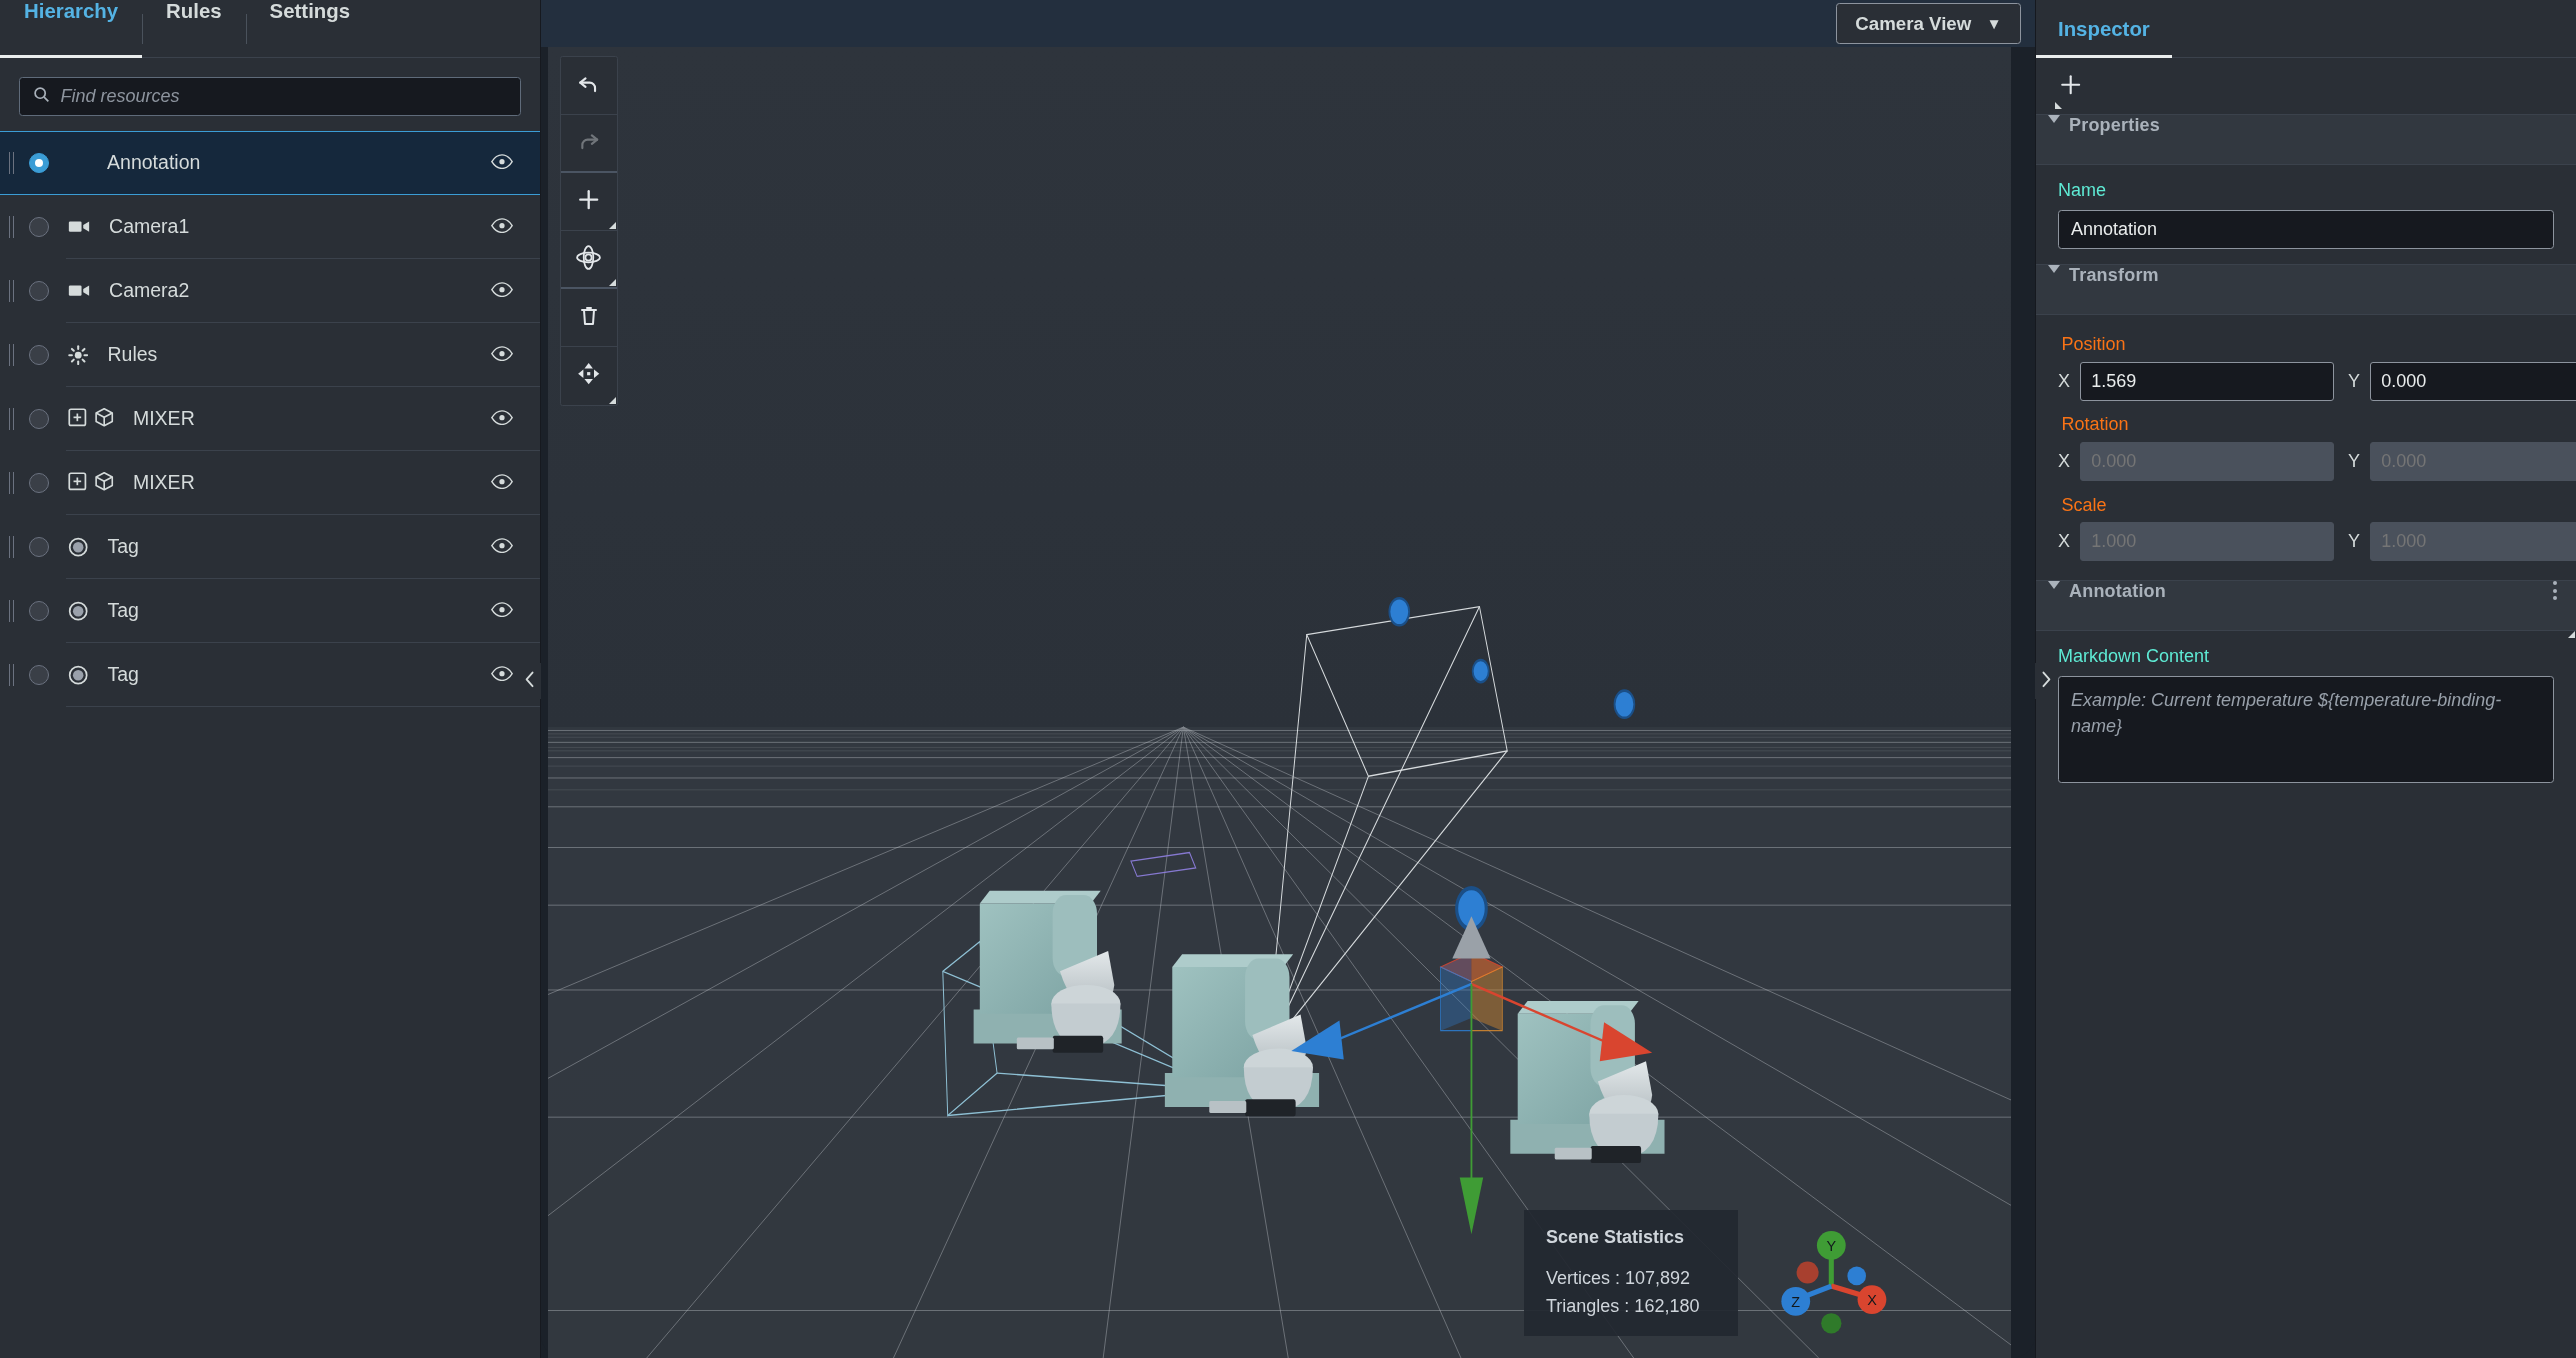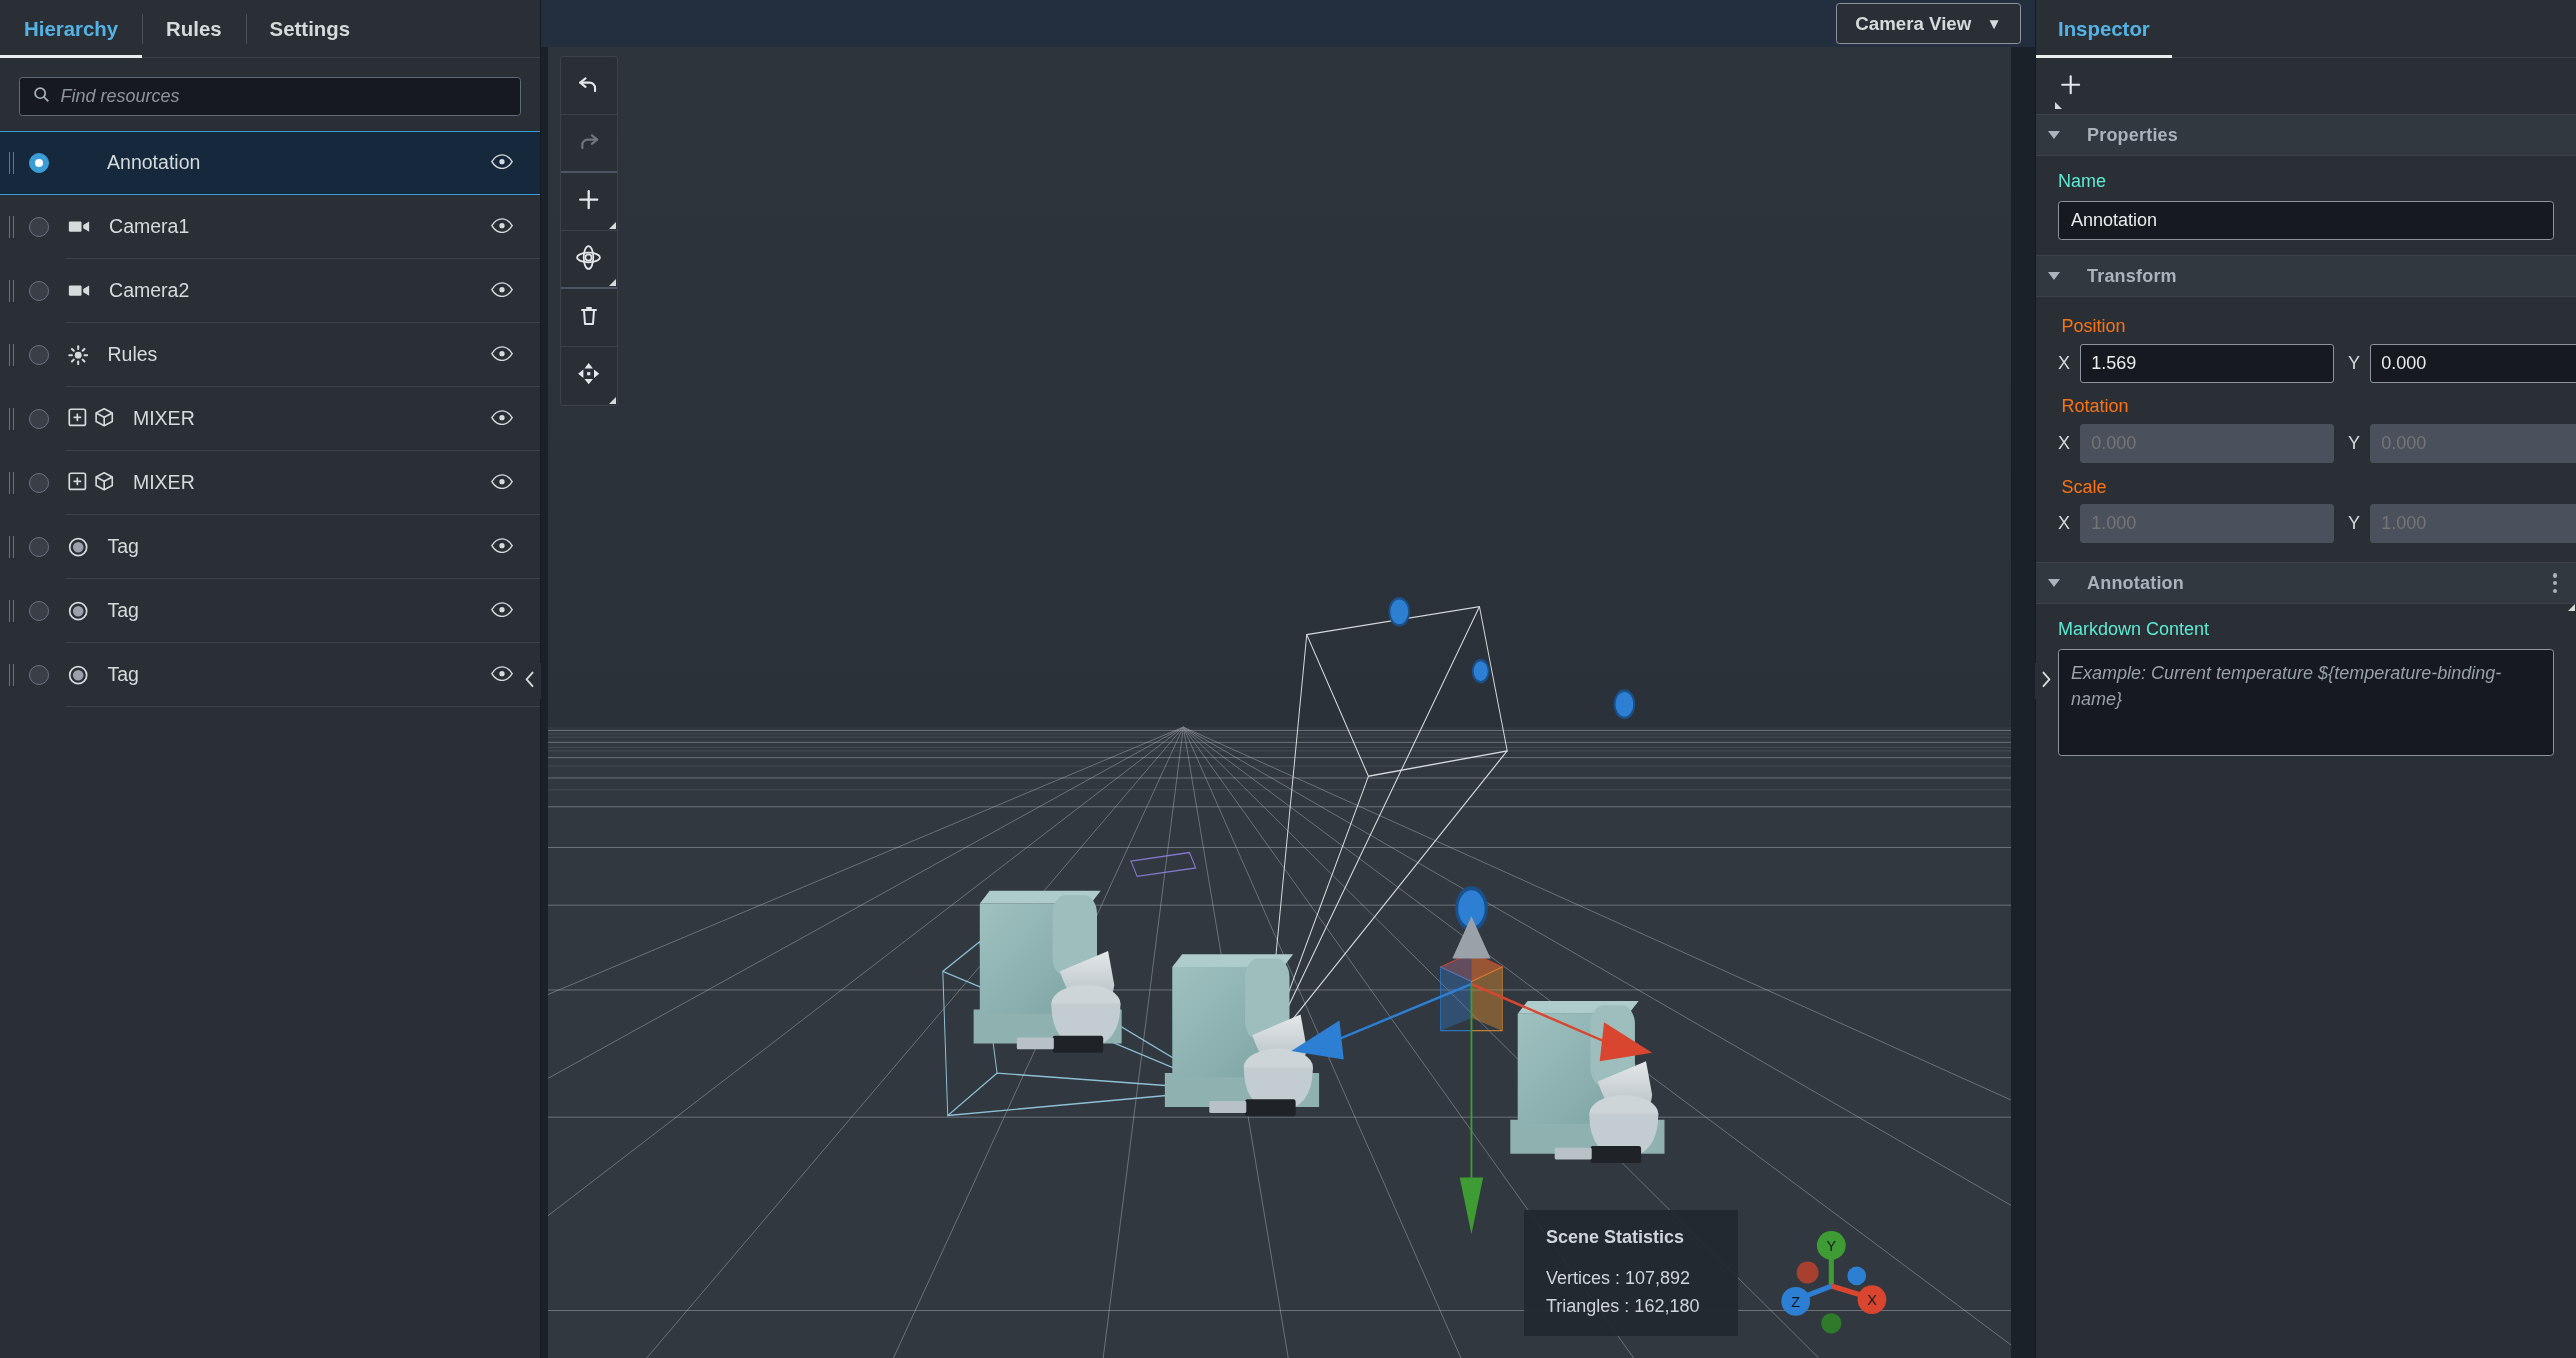--- a/index.html
+++ b/index.html
@@ -26,21 +26,21 @@
   }
   .tabs {
     height: 58px;
     display: flex; align-items: flex-start;
     border-bottom: 0.8px solid #3b424c;
     position: relative;
   }
   .tab {
     height: 58px;
     padding: 0 24px;
-    display: flex; align-items: center;
+    display: flex; 
     font-size: 20.4px; font-weight: bold;
     color: #d5dbdb;
     cursor: pointer;
     position: relative;
   }
   .tab + .tab::before {
     content: "";
     position: absolute; left: 0; top: 13.6px;
     height: 30.5px; width: 0.8px;
     background: #4a525c;
@@ -230,25 +230,25 @@
     position: relative;
   }
   .add-btn { cursor: pointer; position: relative; }
   .add-corner {
     position: absolute; left: 18.7px; top: 44px;
     width: 0; height: 0;
     border-right: 7.6px solid transparent;
     border-bottom: 7.6px solid #d5dbdb;
   }
   .sect-header {
-    height: 42px;
+    height: 51px;
     background: #323840;
-    display: flex; align-items: center;
+    display: flex; 
     padding: 0 18.7px 0 12px;
-    gap: 27px;
+    gap: 9px;
     border-top: 0.8px solid #3b424c;
     border-bottom: 0.8px solid #3b424c;
     cursor: pointer;
     position: relative;
   }
   .sect-header .caret {
     width: 0; height: 0;
     border-left: 6.8px solid transparent;
     border-right: 6.8px solid transparent;
     border-top: 8.5px solid #aab2bb;

